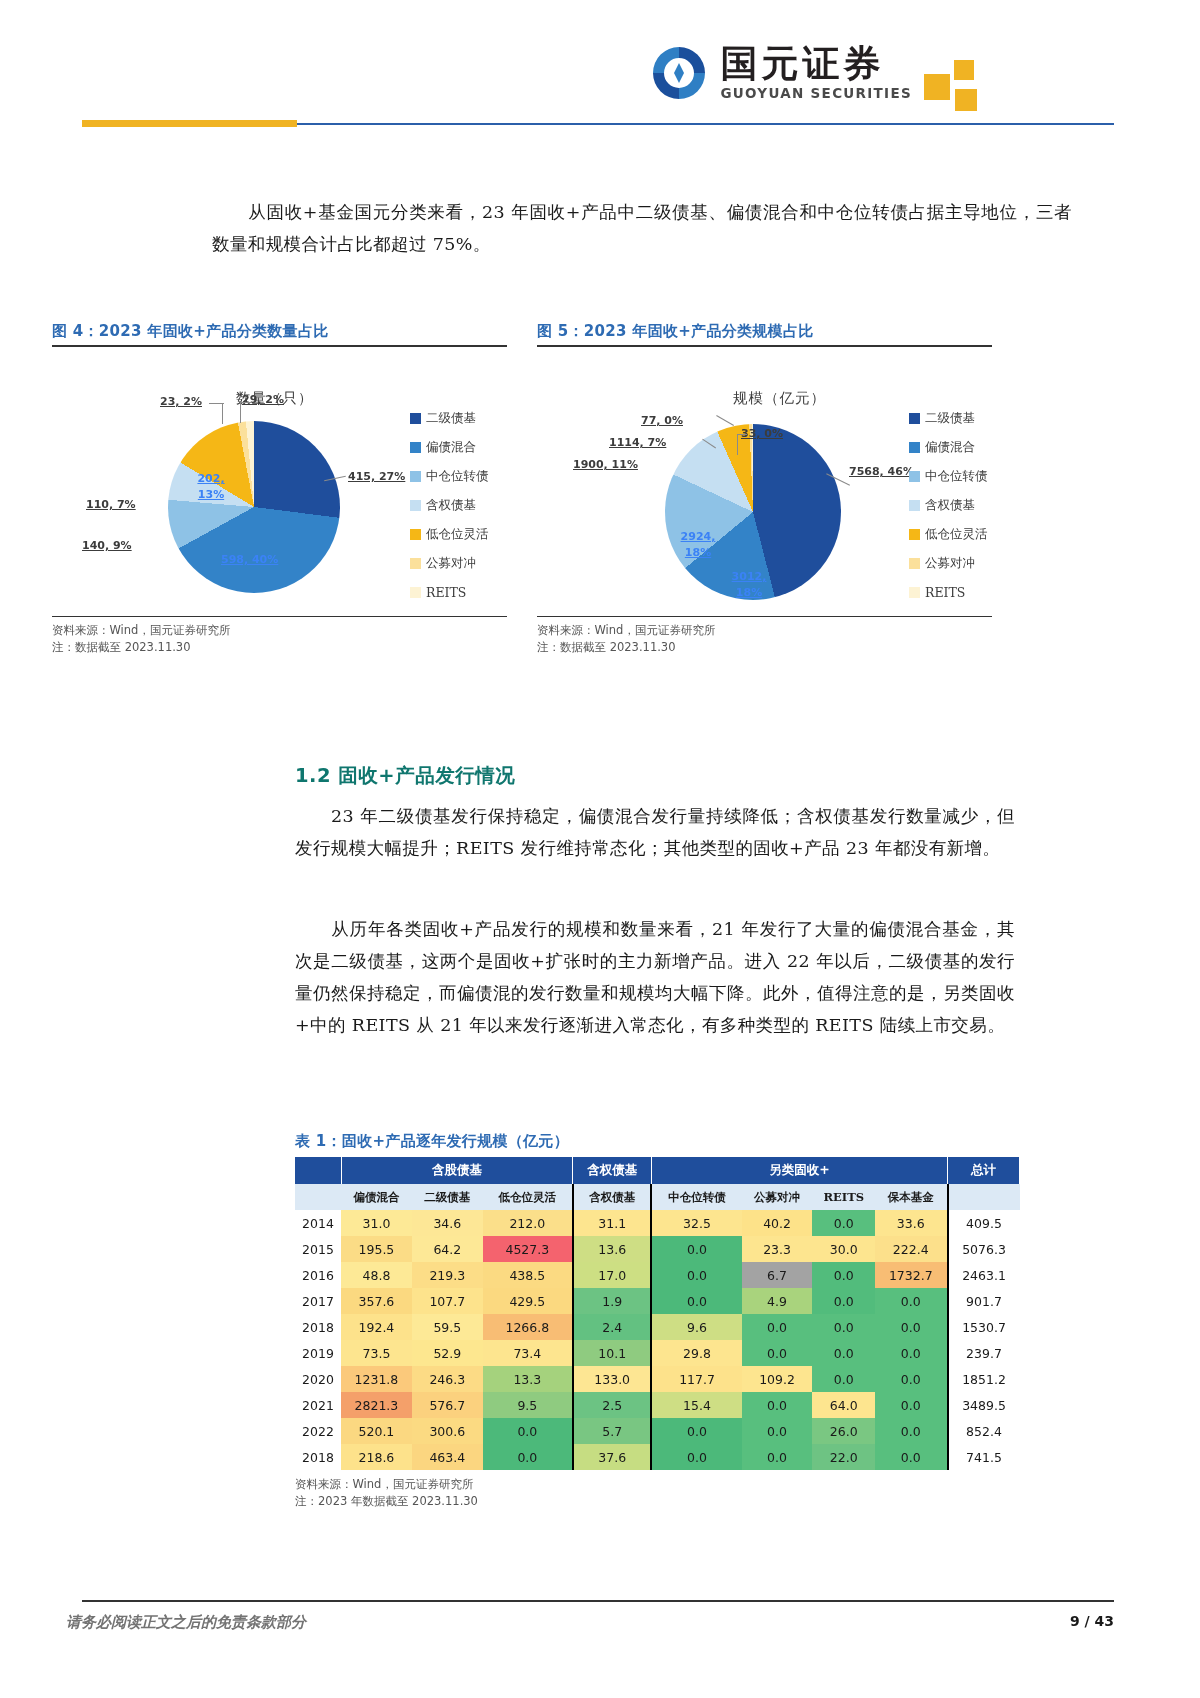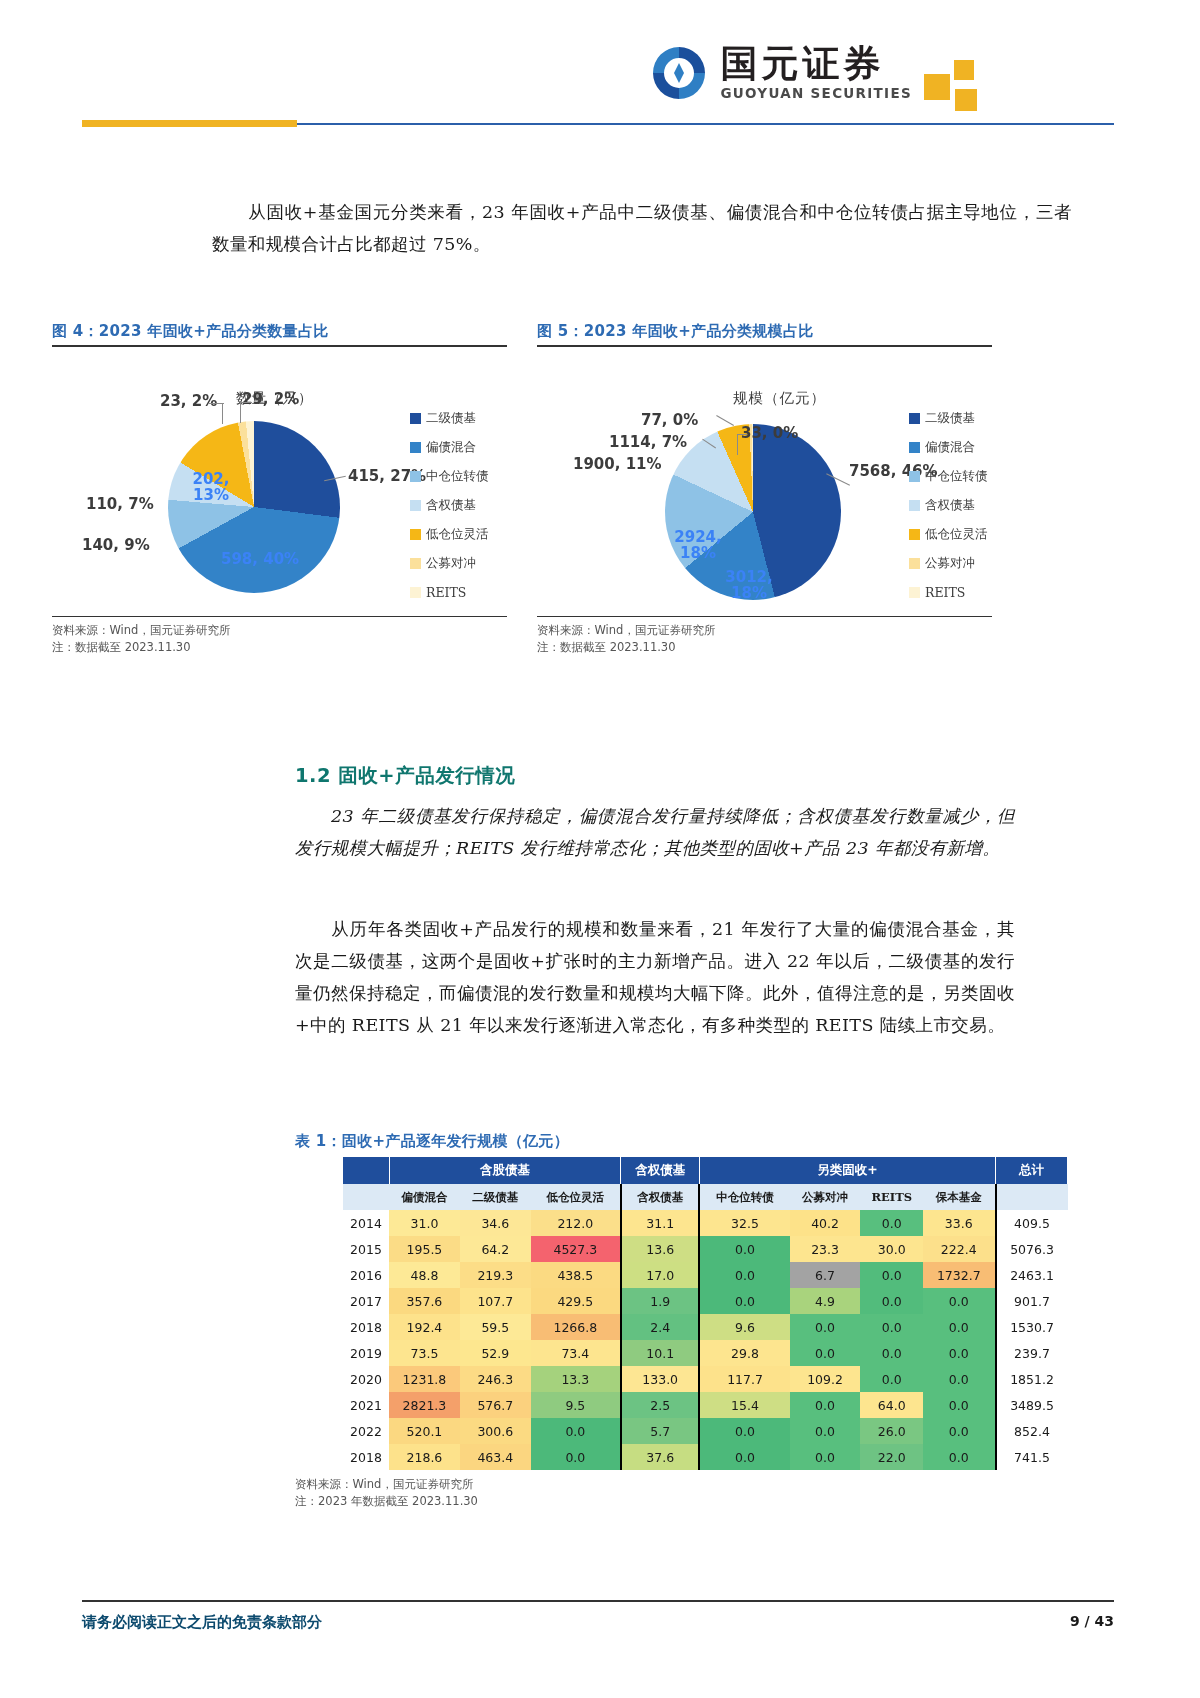--- a/index.html
+++ b/index.html
@@ -68,39 +68,39 @@
   }
 
   .chart-title {
     position:absolute; font-size:14.5px; color:#3c3c3c;
     font-family:"DejaVu Serif","Liberation Serif",serif; letter-spacing:1px;
   }
 
   .pie { position:absolute; border-radius:50%; }
 
   .plabel {
-    position:absolute; font-size:15px; font-weight:bold; color:#3c3c3c;
-    font-family:"DejaVu Sans","Liberation Sans",sans-serif;
-    white-space:nowrap; line-height:15px;
+    position:absolute; font-size:11px; font-weight:bold; color:#3c3c3c;
+    font-family:"DejaVu Sans","Liberation Sans",sans-serif;
+    white-space:nowrap; line-height:15px;text-decoration:underline;
   }
   .plabel.inside { color:#3b82f6; }
   .leader { position:absolute; background:#8a8a8a; }
 
   .legend { position:absolute; }
   .legend-item { display:flex; align-items:center; height:22px; margin-bottom:7px; }
   .legend-swatch { width:11px; height:11px; margin-right:5px; flex:none; }
   .legend-label {
     font-size:12.5px; color:#3c3c3c;
     font-family:"DejaVu Serif","Liberation Serif",serif; white-space:nowrap;
   }
 
   
   .tbl-wrap { position:absolute; left:295px; top:1132px; width:725px; }
   table.data { border-collapse:collapse; width:725px;
-    font-family:"DejaVu Sans","Liberation Sans",sans-serif;margin-left:48px; }
+    font-family:"DejaVu Sans","Liberation Sans",sans-serif; }
   table.data th, table.data td { padding:0; }
   .hdr-top td {
     background:#1f4e9c; color:#fff; font-weight:bold; font-size:12.5px;
     text-align:center; height:27px; border-right:1.5px solid #fff;
     font-family:"DejaVu Serif","Liberation Serif",serif;
   }
   .hdr-top td.blank { background:#1f4e9c; }
   .hdr-sub td {
     background:#dce9f5; color:#1a1a1a; font-weight:bold; font-size:11.5px;
     text-align:center; height:26px;
@@ -118,23 +118,23 @@
   .sepL { border-left:2px solid #000; }
   .sepR { border-right:2px solid #000; }
   .tbl-note {
     font-family:"DejaVu Sans","Liberation Sans",sans-serif;
     font-size:11.5px; color:#555; line-height:17px; margin-top:6px;
   }
 
   
   .footer-rule { position:absolute; left:82px; top:1600px; width:1032px; height:2px; background:#333; }
   .footer-left {
-    position:absolute; left:82px; top:1613px;
+    position:absolute; left:66px; top:1613px;
     font-family:"DejaVu Serif","Liberation Serif",serif;
-    font-size:15px; font-weight:bold; color:#0c4a6e;
+    font-size:15px; font-weight:bold; color:#737373;font-style:italic;
   }
   .footer-right {
     position:absolute; right:86px; top:1613px;
     font-family:"DejaVu Sans","Liberation Sans",sans-serif;
     font-size:14px; font-weight:bold; color:#1a1a1a;
   }
 </style>
 </head>
 <body>
 
@@ -307,21 +307,21 @@
         <span class="legend-label">REITS</span>
       </div>
     </div>
   </div>
   <div class="fig-note">资料来源：Wind，国元证券研究所</div>
   <div class="fig-note" style="padding-top:0">注：数据截至 2023.11.30</div>
 </div>
 
 <h3 class="section-head" style="left:295px; top:762px;">1.2 固收+产品发行情况</h3>
 
-<div class="para" style="left:295px; top:800px; width:720px;font-style:italic;">
+<div class="para" style="left:295px; top:800px; width:720px;">
   <span class="ind"></span><span>23 年二级债基发行保持稳定，偏债混合发行量持续降低；含权债基发行数量减少，但发行规模大幅提升；REITS 发行维持常态化；其他类型的固收+产品 23 年都没有新增。</span>
 </div>
 
 <div class="para" style="left:295px; top:905px; width:720px;margin-top:8px;">
   <span class="ind"></span><span>从历年各类固收+产品发行的规模和数量来看，21 年发行了大量的偏债混合基金，其次是二级债基，这两个是固收+扩张时的主力新增产品。进入 22 年以后，二级债基的发行量仍然保持稳定，而偏债混的发行数量和规模均大幅下降。此外，值得注意的是，另类固收+中的 REITS 从 21 年以来发行逐渐进入常态化，有多种类型的 REITS 陆续上市交易。</span>
 </div>
 
 <div class="tbl-wrap">
   <div class="fig-title" style="font-size:15px; padding-bottom:6px;">表 1：固收+产品逐年发行规模（亿元）</div>
 

